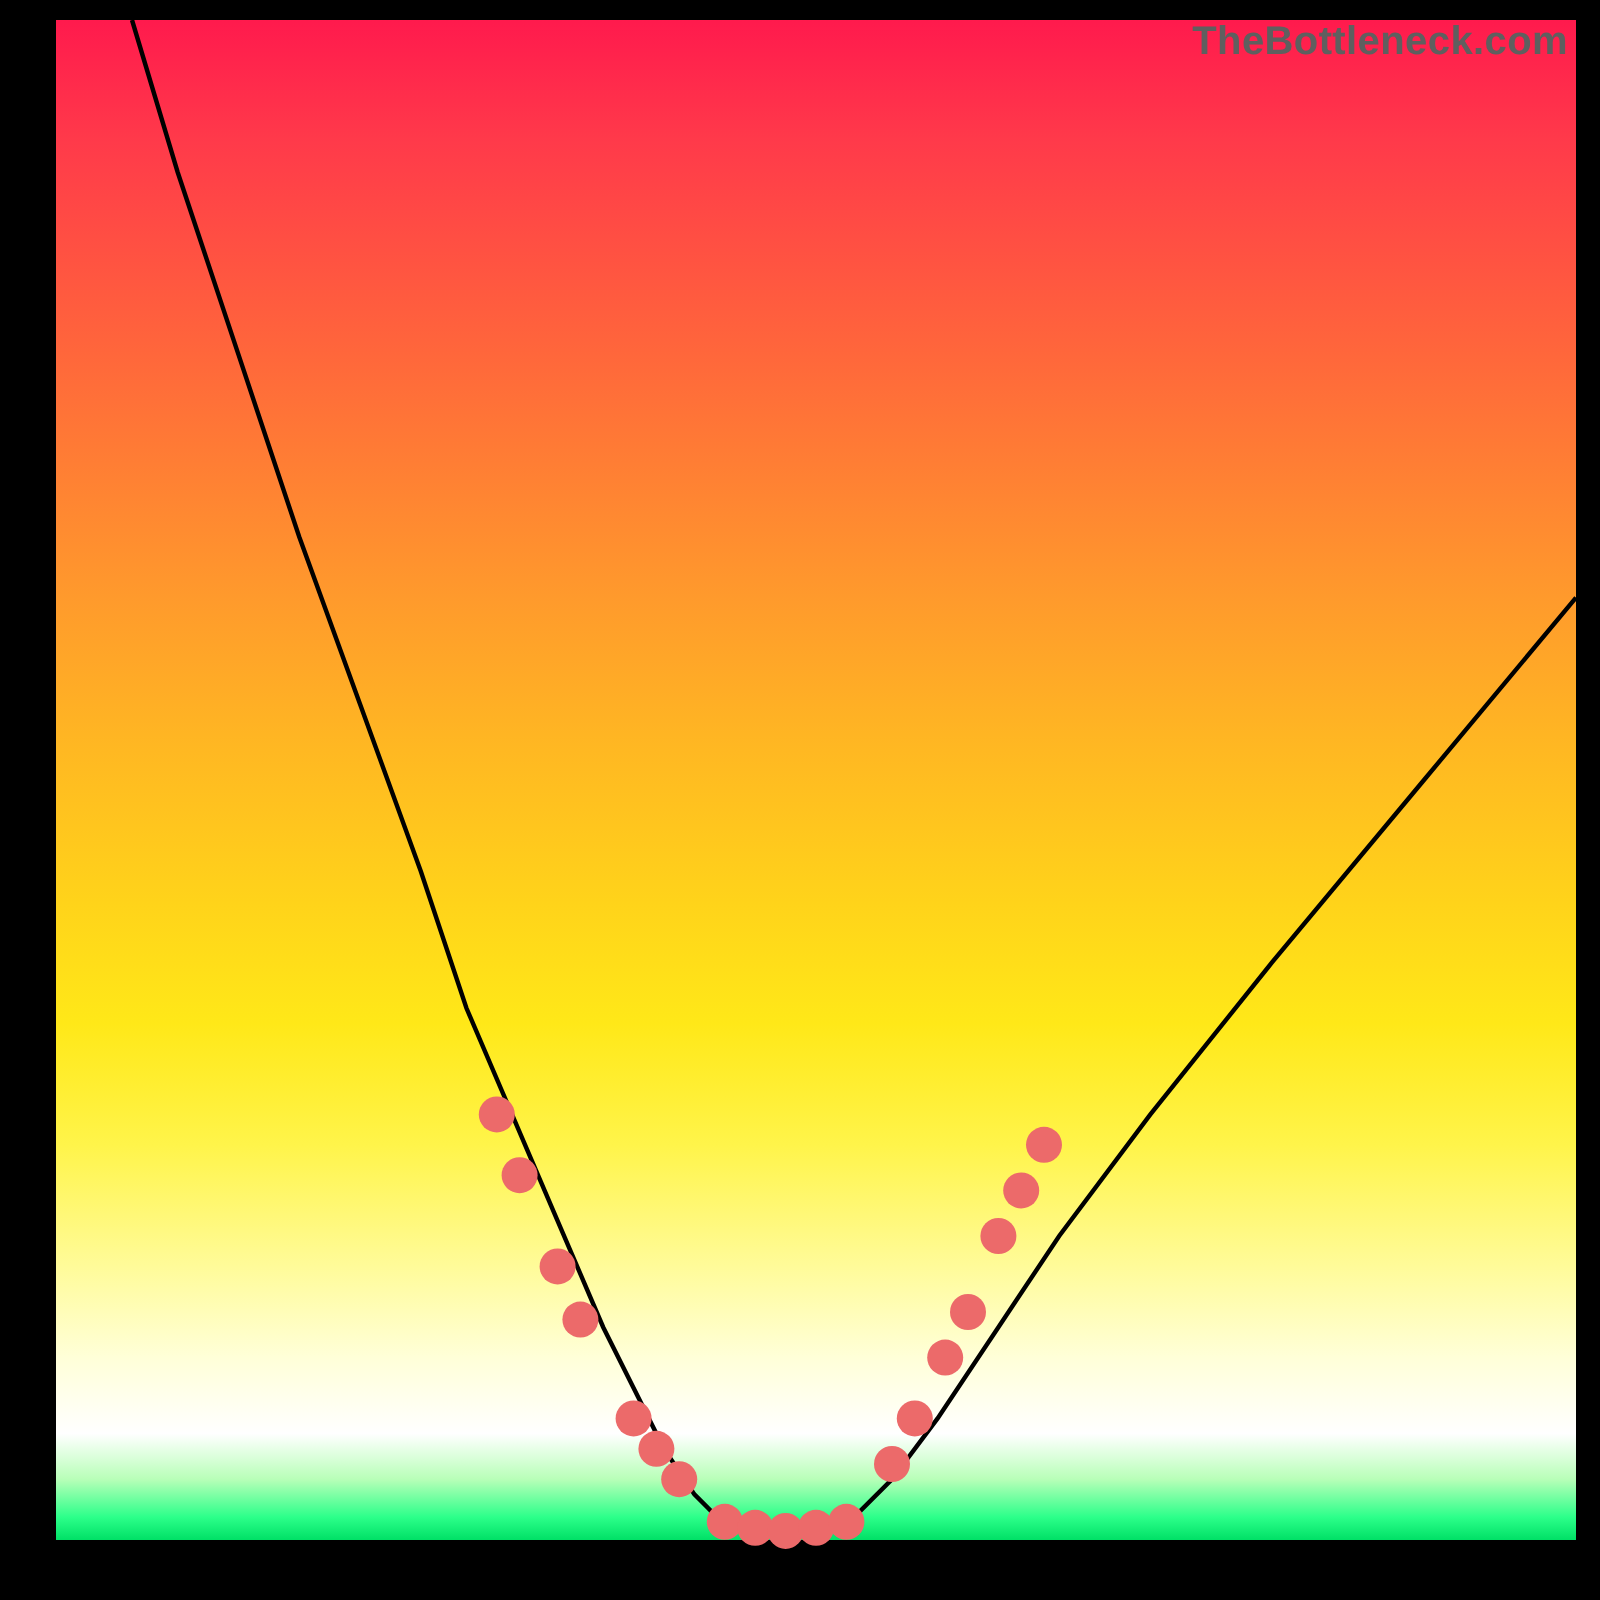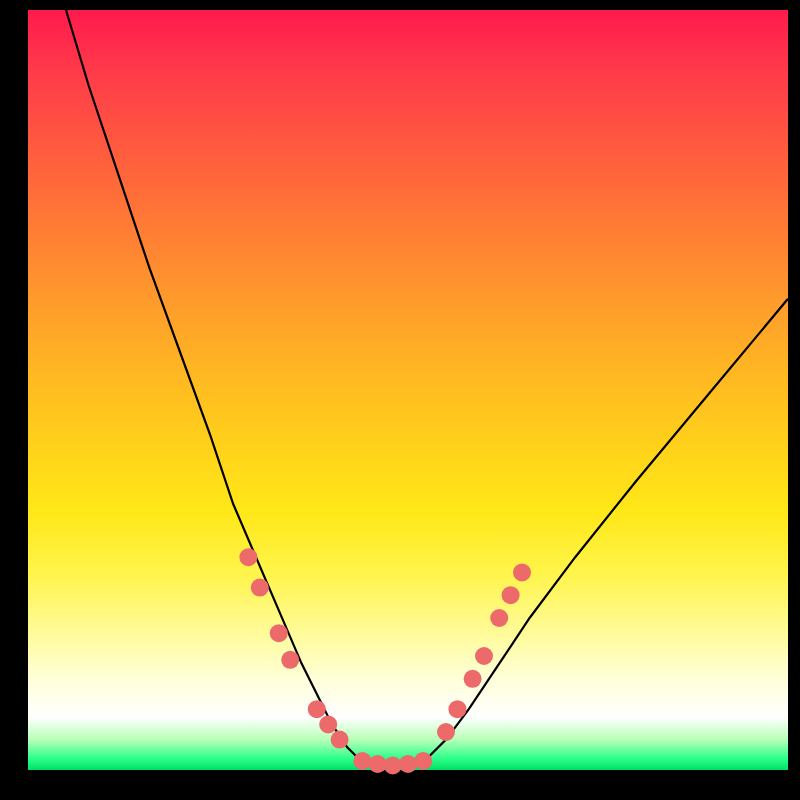--- a/index.html
+++ b/index.html
@@ -67,20 +67,21 @@
   .dot {
     fill: #ec6a6a;
     stroke: none;
   }
 </style>
 </head>
 <body>
 
 <div class="outer">
   <div class="plot">
+    <div class="watermark">TheBottleneck.com</div>
     <svg class="curves" viewBox="0 0 760 760">
       <g id="paths">
           <path d="M 38 0 L 60.800000000000004 76 L 91.2 167.19999999999993 L 121.60000000000001 258.4 L 152 341.99999999999994 L 182.4 425.6 L 205.20000000000002 494 L 228 547.2 L 250.8 600.4 L 273.59999999999997 653.6 L 288.8 684 L 304 714.4 L 319.2 737.2 L 334.4 752.4 L 334.4 752.4 L 349.6 756.96 L 364.8 757.72 L 380 756.96 L 395.2 752.4 L 395.2 752.4 L 418.00000000000006 729.6 L 440.79999999999995 699.2 L 471.2 653.6 L 501.6 608 L 547.1999999999999 547.2 L 608 471.2 L 684 380 L 760 288.8" class="curve" stroke="#000000"></path>
         </g>
       <g id="dots">
           <circle cx="220.39999999999998" cy="547.2" r="9" class="dot" fill="#ec6a6a"></circle>
           <circle cx="231.79999999999998" cy="577.6" r="9" class="dot" fill="#ec6a6a"></circle>
           <circle cx="250.8" cy="623.2" r="9" class="dot" fill="#ec6a6a"></circle>
           <circle cx="262.2" cy="649.8" r="9" class="dot" fill="#ec6a6a"></circle>
           <circle cx="288.8" cy="699.2" r="9" class="dot" fill="#ec6a6a"></circle>

